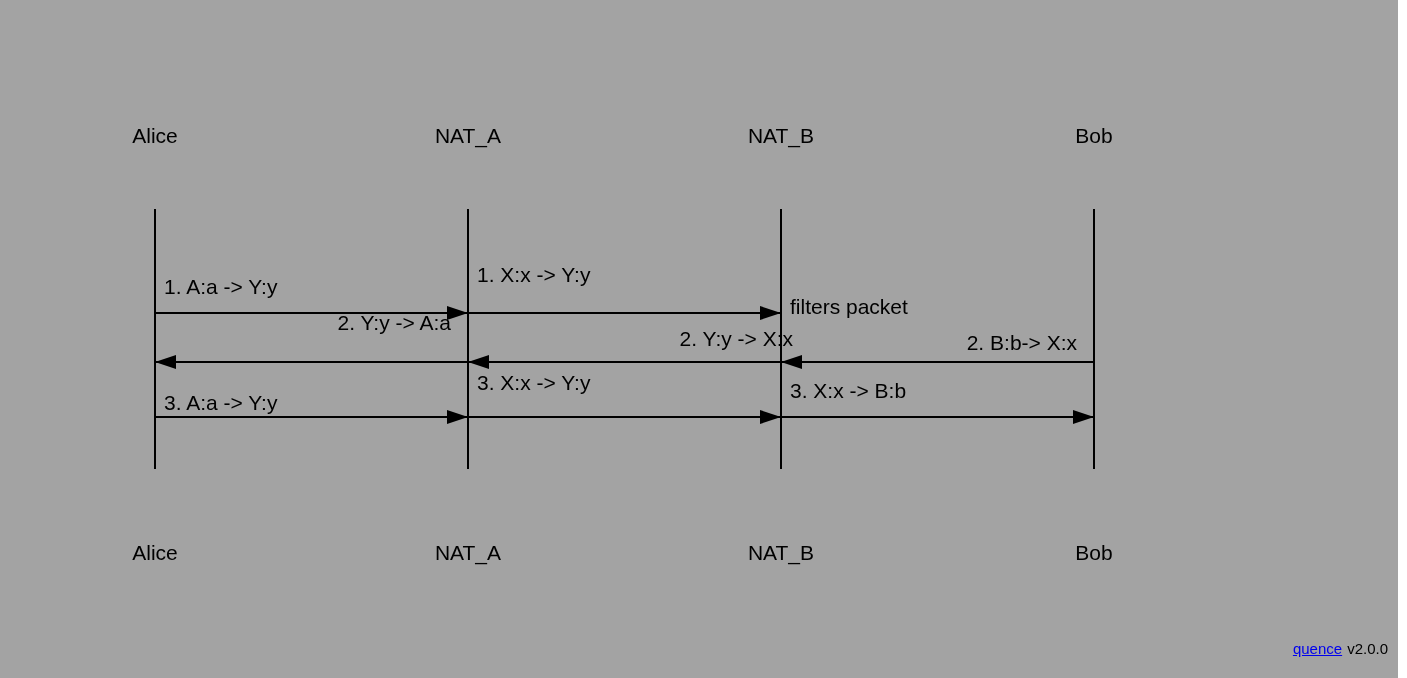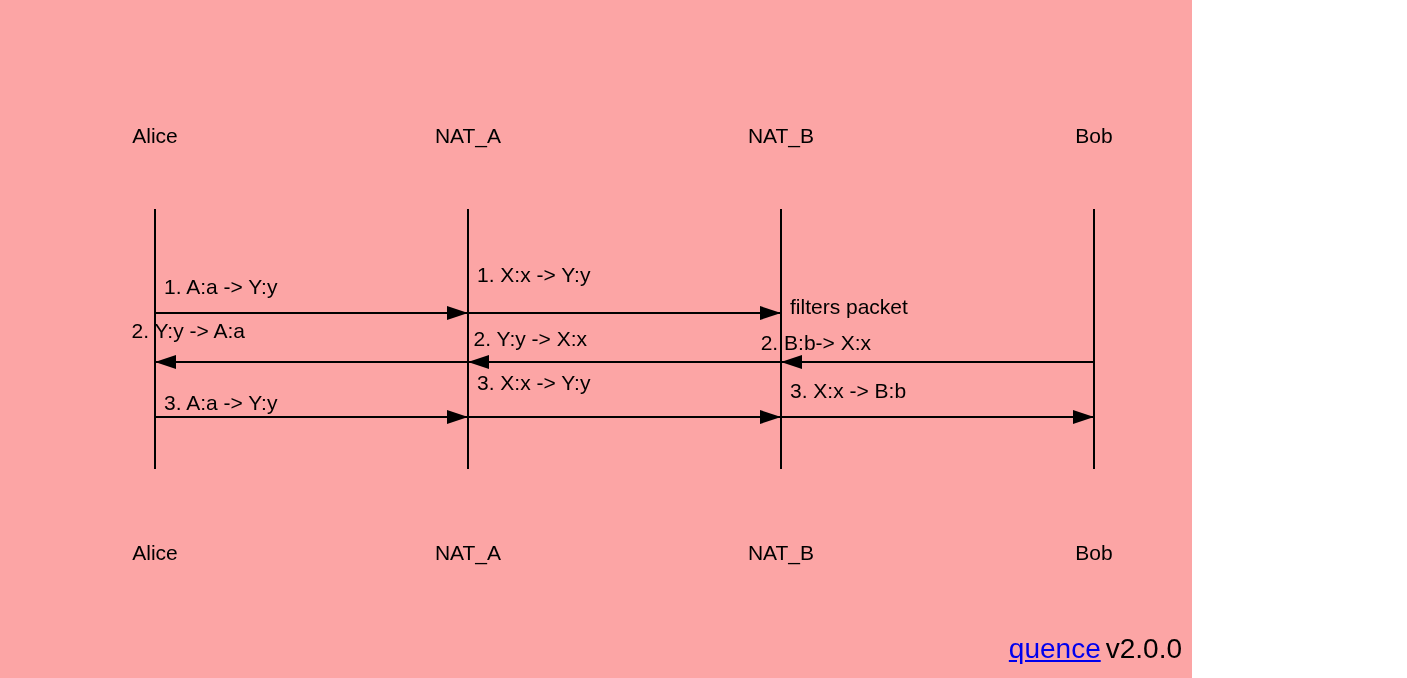--- a/index.html
+++ b/index.html
@@ -2,23 +2,23 @@
 <html><head>
 <meta charset="utf-8">
 <style>
   html, body {
     margin: 0;
     padding: 0;
     background: #ffffff;
   }
   .canvas {
     position: relative;
-    width: 1192px;
+    width: 1398px;
     height: 678px;
-    background: #fca5a5;
+    background: #a3a3a3;
     overflow: hidden;
     font-family: "Liberation Sans", sans-serif;
     color: #000000;
   }
   .actor-label {
     position: absolute;
     width: 200px;
     text-align: center;
     font-size: 21px;
     line-height: 22px;
@@ -63,21 +63,21 @@
     position: absolute;
     font-size: 21px;
     line-height: 22px;
     white-space: nowrap;
     color: #000000;
   }
   .footer {
     position: absolute;
     right: 10px;
     top: 638px;
-    font-size: 28px;
+    font-size: 15px;
     line-height: 22px;
     white-space: nowrap;
     color: #000000;
   }
   .footer a {
     color: #0000EE;
     text-decoration: underline;
     cursor: pointer;
   }
   .footer .version {
@@ -107,21 +107,21 @@
   <div class="arrow left" style="left:781px; top:361px; width:313px"></div>
 
   <div class="arrow right" style="left:155px; top:416px; width:313px"></div>
   <div class="arrow right" style="left:468px; top:416px; width:313px"></div>
   <div class="arrow right" style="left:781px; top:416px; width:313px"></div>
 
   <div class="msg" style="left:164px; top:276px">1. A:a -&gt; Y:y</div>
   <div class="msg" style="left:477px; top:264px">1. X:x -&gt; Y:y</div>
   <div class="msg" style="left:790px; top:296px">filters packet</div>
 
-  <div class="msg" style="right:947px; top:320px">2. Y:y -&gt; A:a</div>
+  <div class="msg" style="right:947px; top:312px">2. Y:y -&gt; A:a</div>
   <div class="msg" style="right:605px; top:328px">2. Y:y -&gt; X:x</div>
   <div class="msg" style="right:321px; top:332px">2. B:b-&gt; X:x</div>
 
   <div class="msg" style="left:164px; top:392px">3. A:a -&gt; Y:y</div>
   <div class="msg" style="left:477px; top:372px">3. X:x -&gt; Y:y</div>
   <div class="msg" style="left:790px; top:380px">3. X:x -&gt; B:b</div>
 
   <div class="actor-label" style="left:55px;  top:542px">Alice</div>
   <div class="actor-label" style="left:368px; top:542px">NAT_A</div>
   <div class="actor-label" style="left:681px; top:542px">NAT_B</div>

